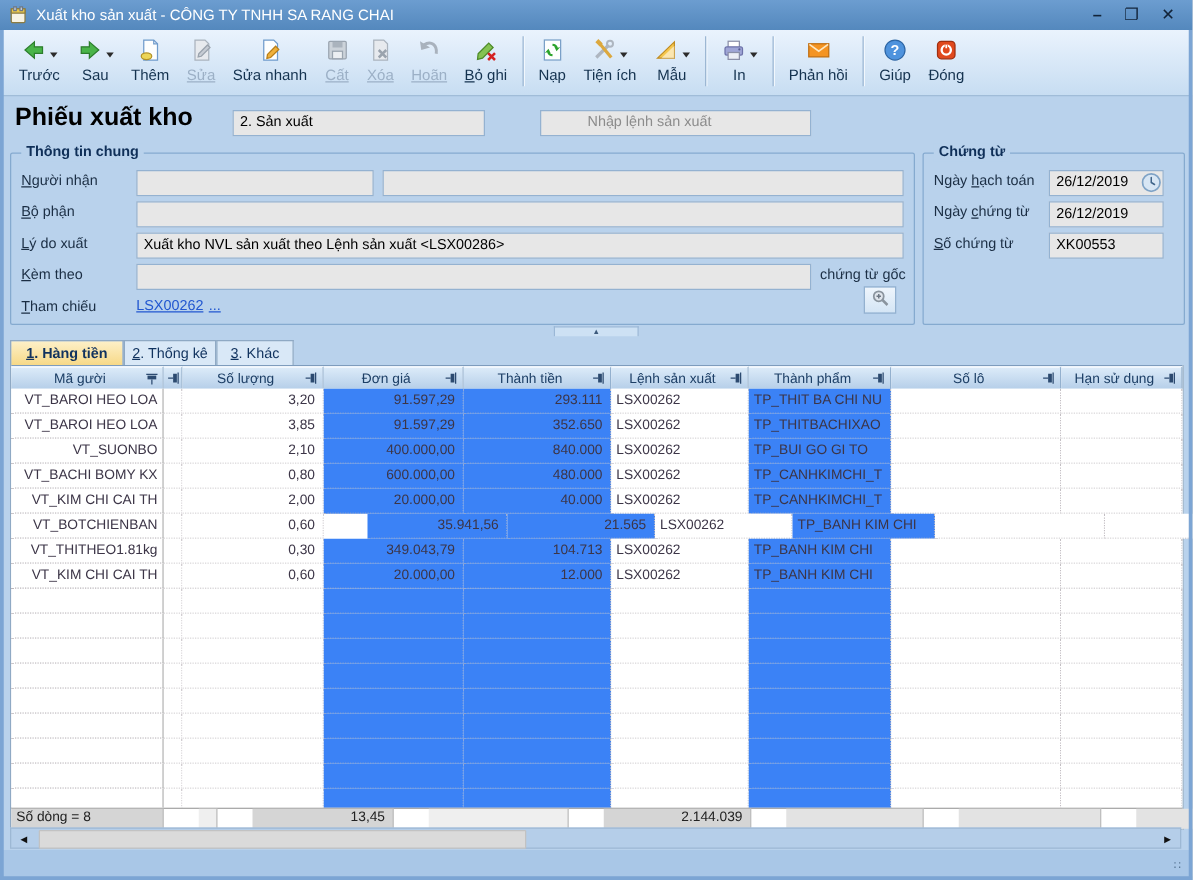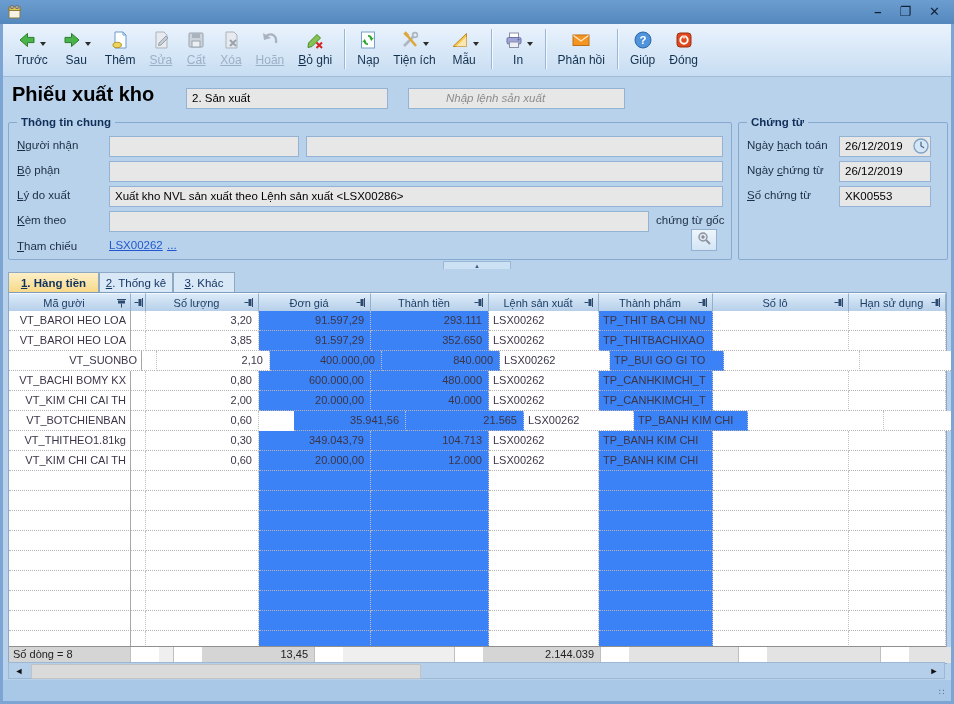--- a/index.html
+++ b/index.html
@@ -25,21 +25,21 @@
     border-top:4px solid #2b2b2b;margin-top:8px;}
   .tb-label{font-size:12px;color:#14324f;margin-top:2px;white-space:nowrap;}
   .tb-btn.disabled .tb-label{color:#9cb0c6;text-decoration:underline;}
   .tb-sep{width:1px;height:40px;background:#9cb7d3;margin:1px 5px 0;box-shadow:1px 0 0 #f2f8fd;}
   
   .page-title{position:absolute;left:12px;top:83px;font-size:20px;font-weight:bold;color:#000;}
   .box-input{position:absolute;height:21px;box-sizing:border-box;background:#e7e7e7;
     border:1px solid #94b2d1;font-size:11.5px;line-height:19px;padding:0 5px;color:#000;
     white-space:nowrap;overflow:hidden;}
   .doc-type-combo{left:186px;top:88px;width:202px;}
-  .search-box{left:408px;top:88px;width:217px;font-style:italic;color:#8c8c8c;padding-left:37px;}
+  .search-box{left:432px;top:88px;width:217px;color:#8c8c8c;padding-left:37px;}
   
   .groupbox{position:absolute;border:1px solid #85aacf;border-radius:2px;}
   .gb-legend{position:absolute;top:-8px;left:8px;background:#b9d2ec;padding:0 4px;
     font-size:11.5px;font-weight:bold;color:#0f2f58;line-height:14px;}
   .fld-label{position:absolute;font-size:11.5px;color:#1b2e44;white-space:nowrap;}
   .link{font-size:11.5px;color:#2257d0;text-decoration:underline;cursor:pointer;}
   .suffix-text{position:absolute;font-size:11.5px;color:#1b2e44;}
   .icon-btn{position:absolute;box-sizing:border-box;border:1px solid #93b1cf;
     background:linear-gradient(#eef5fc,#d4e5f5);display:flex;align-items:center;justify-content:center;}
   
@@ -101,20 +101,21 @@
 
   <div class="titlebar">
     <span class="app-ico">
       <svg viewBox="0 0 16 16">
           <rect x="2" y="3" width="11" height="11" rx="1" fill="#f7f3e4" stroke="#8a7b42"></rect>
           <rect x="2" y="3" width="11" height="3.5" fill="#e9c74b" stroke="#8a7b42"></rect>
           <rect x="4" y="1.5" width="2" height="3" fill="#cfd8e4" stroke="#6c7684"></rect>
           <rect x="9" y="1.5" width="2" height="3" fill="#cfd8e4" stroke="#6c7684"></rect>
         </svg>
     </span>
+    <span class="title-text">Xuất kho sản xuất - CÔNG TY TNHH SA RANG CHAI</span>
     <span class="win-btns">
       <span class="win-btn">–</span>
       <span class="win-btn">❐</span>
       <span class="win-btn">✕</span>
     </span>
   </div>
 
   <div class="toolbar" id="tbar">
       <div class="tb-btn">
         <div class="tb-ico-row">
@@ -153,20 +154,31 @@
       <div class="tb-btn disabled">
         <div class="tb-ico-row">
           <span class="tb-ico">
             <svg viewBox="0 0 20 20">
               <path d="M5 2h8l3 3v13H5z" fill="#e7eaee" stroke="#aab3bd"></path>
               <path d="M8 13 15 6l2 2-7 7-2.5.5z" fill="#c6ccd4" stroke="#9aa3ad"></path>
             </svg>
           </span>
         </div>
         <div class="tb-label">Sửa</div>
+      </div>
+      <div class="tb-btn">
+        <div class="tb-ico-row">
+          <span class="tb-ico">
+            <svg viewBox="0 0 20 20">
+              <path d="M5 2h8l3 3v13H5z" fill="#fdfefe" stroke="#6f9bcc"></path>
+              <path d="M8 13.5 14.5 7l2.5 2.5L10.5 16l-3 .7z" fill="#f0b13c" stroke="#b97f17"></path>
+            </svg>
+          </span>
+        </div>
+        <div class="tb-label">Sửa nhanh</div>
       </div>
       <div class="tb-btn disabled">
         <div class="tb-ico-row">
           <span class="tb-ico">
             <svg viewBox="0 0 20 20">
               <rect x="3" y="3" width="14" height="14" rx="1" fill="#ccd3da" stroke="#9aa4af"></rect>
               <rect x="6" y="3.5" width="8" height="4.5" fill="#aab3bd"></rect>
               <rect x="6" y="11" width="8" height="6" fill="#eceff2" stroke="#9aa4af"></rect>
             </svg>
           </span>
@@ -464,21 +476,21 @@
           <div class="g-cell c1 al" style="width: 15px;"></div>
           <div class="g-cell c2 ar" style="width: 113px; text-align: right;">3,85</div>
           <div class="g-cell c3 shaded ar" style="width: 112px;">91.597,29</div>
           <div class="g-cell c4 shaded ar" style="width: 118px;">352.650</div>
           <div class="g-cell c5 al" style="width: 110px;">LSX00262</div>
           <div class="g-cell c6 shaded al" style="width: 114px;">TP_THITBACHIXAO</div>
           <div class="g-cell c7 al" style="width: 136px;"></div>
           <div class="g-cell c8 al" style="width: 97px;"></div>
         </div>
         <div class="g-row">
-          <div class="g-cell c0 al" style="width: 133px; padding-left: 44px;">VT_SUONBO</div>
+          <div class="g-cell c0 al" style="width: 122px; padding-left: 44px;">VT_SUONBO</div>
           <div class="g-cell c1 al" style="width: 15px;"></div>
           <div class="g-cell c2 ar" style="width: 113px;">2,10</div>
           <div class="g-cell c3 shaded ar" style="width: 112px;">400.000,00</div>
           <div class="g-cell c4 shaded ar" style="width: 118px;">840.000</div>
           <div class="g-cell c5 al" style="width: 110px;">LSX00262</div>
           <div class="g-cell c6 shaded al" style="width: 114px;">TP_BUI GO GI TO</div>
           <div class="g-cell c7 al" style="width: 136px;"></div>
           <div class="g-cell c8 al" style="width: 97px;"></div>
         </div>
         <div class="g-row">

